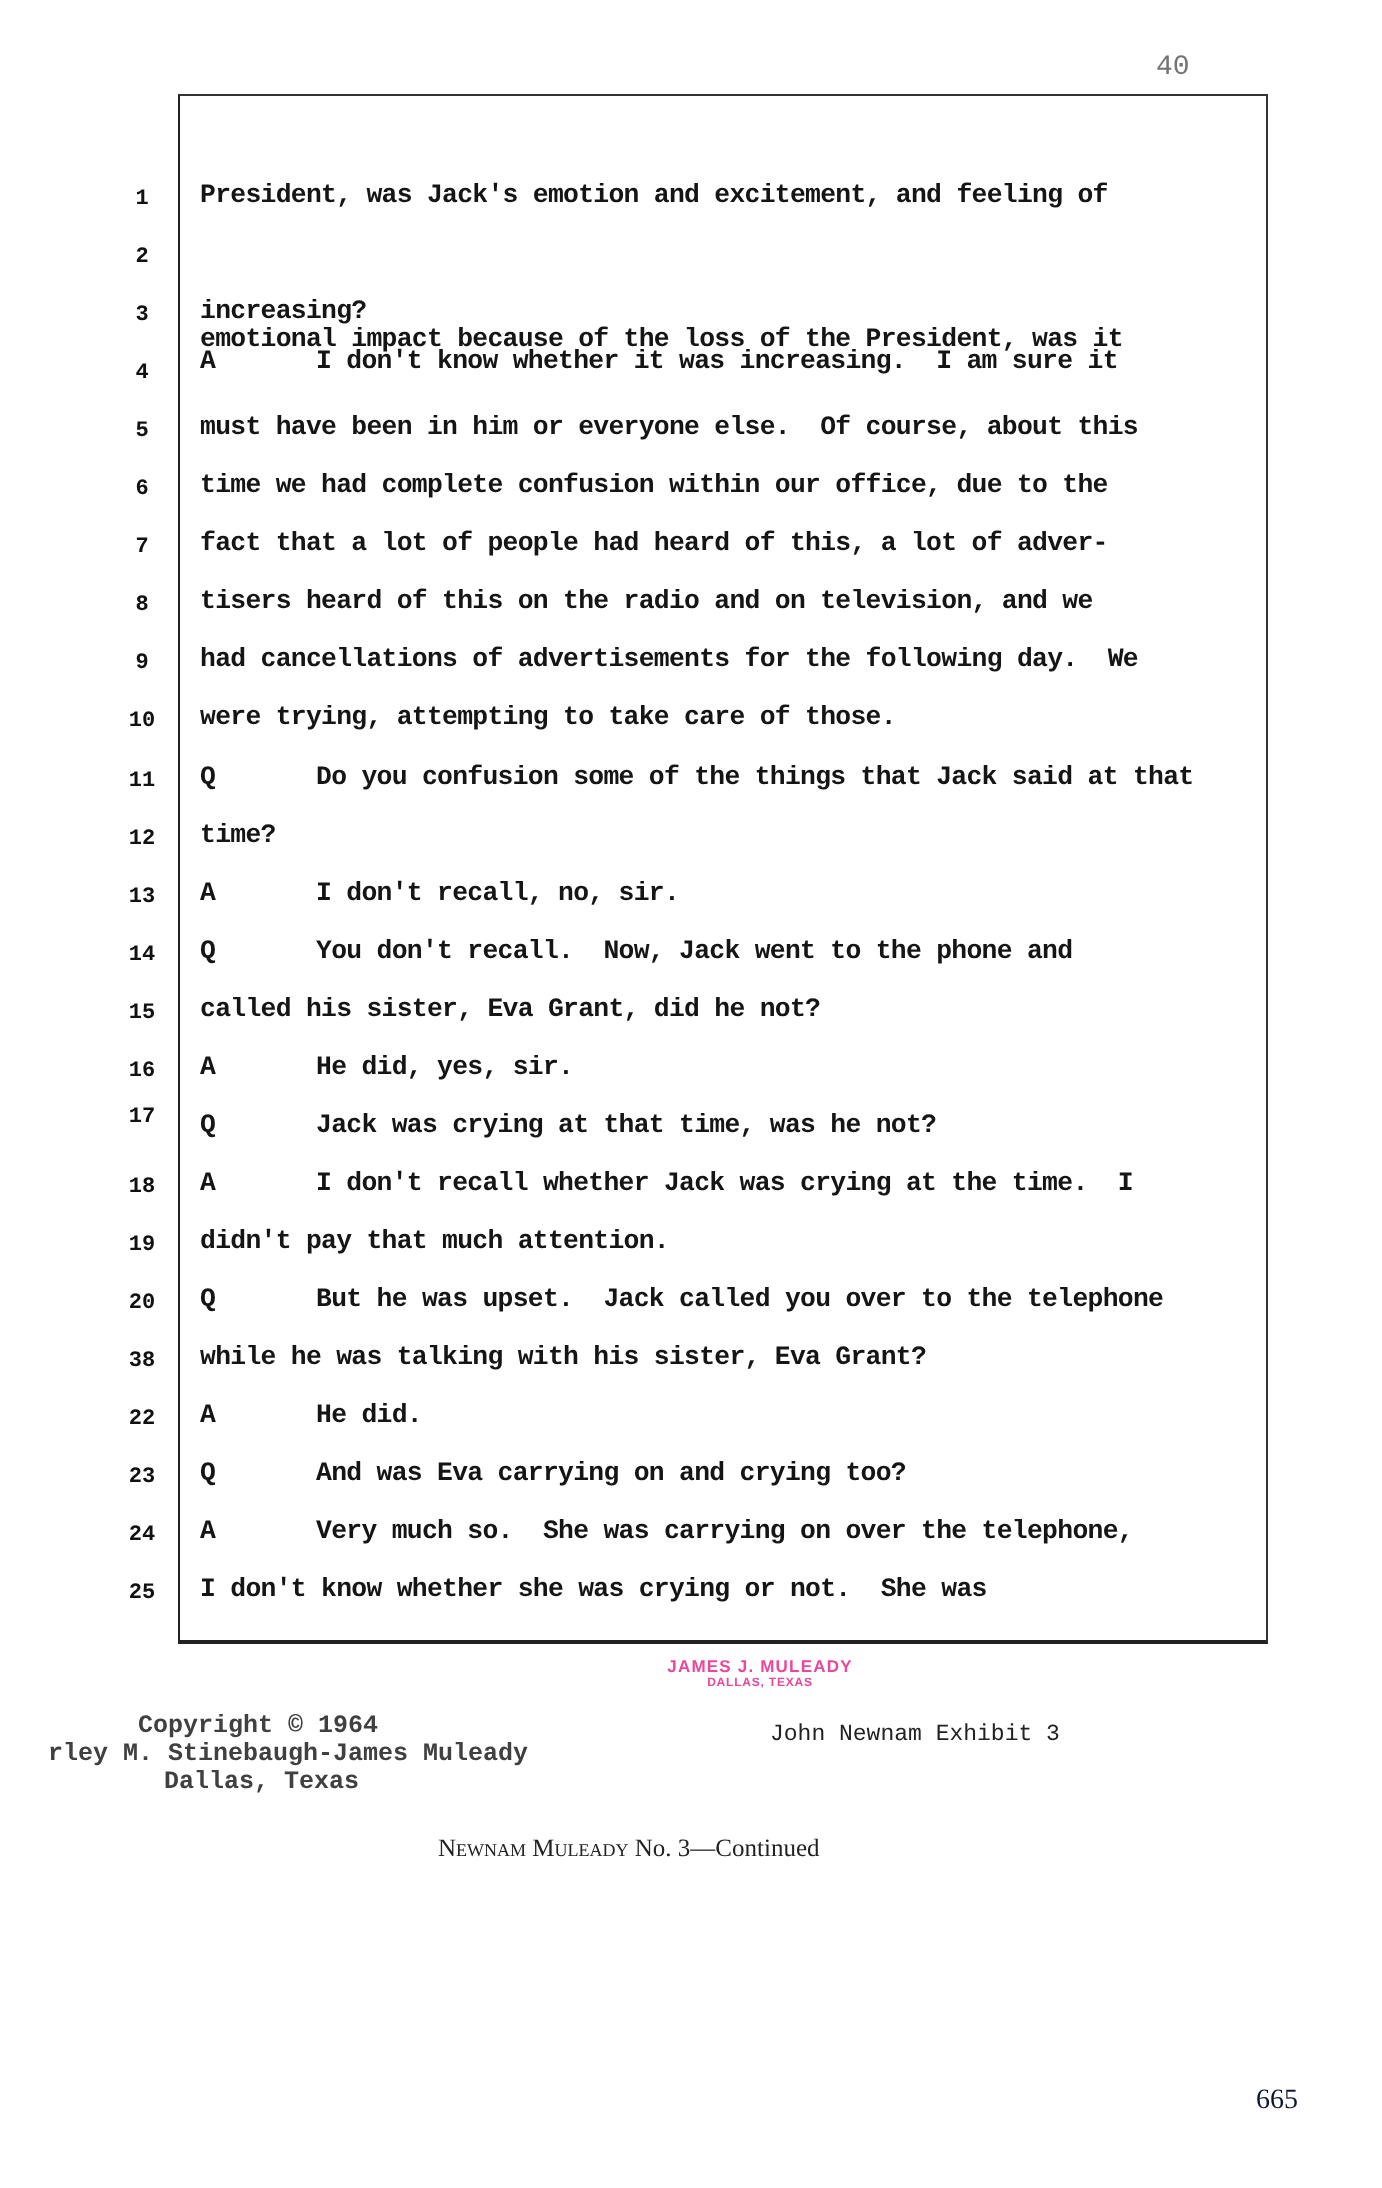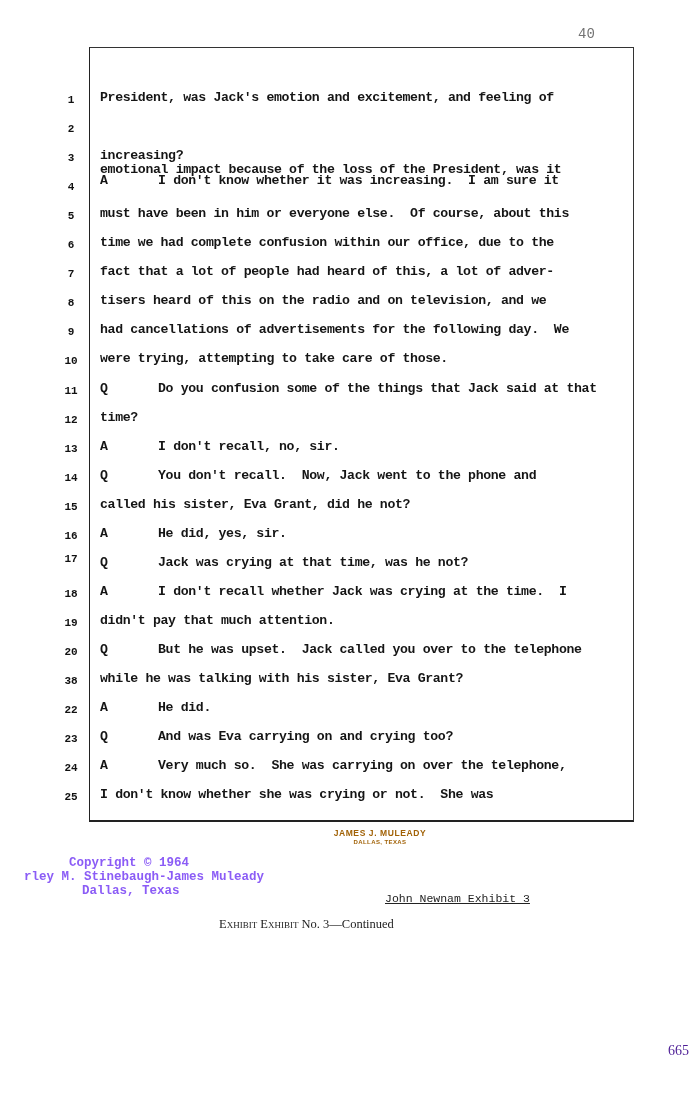--- a/index.html
+++ b/index.html
@@ -19,41 +19,41 @@
     font-family: "Liberation Mono", monospace; font-size: 11px; font-weight: bold; color: #111;
   }
   .text-line {
     position: absolute; left: 100px;
     font-family: "Liberation Mono", monospace; font-size: 13.2px; font-weight: bold;
     letter-spacing: -0.35px; white-space: pre; color: #151515;
   }
   .speaker { display: inline-block; width: 58px; }
   .reporter {
     position: absolute; left: 320px; top: 828px; width: 120px; text-align: center;
-    font-family: "Liberation Sans", sans-serif; font-weight: bold; color: #a16207;
+    font-family: "Liberation Sans", sans-serif; font-weight: bold; color: #ec4899;
   }
   .reporter .name { font-size: 8.5px; letter-spacing: 0.6px; }
   .reporter .city { font-size: 6px; letter-spacing: 0.4px; margin-top: 1px; }
   .copyright {
     position: absolute; left: 24px; top: 856px;
     font-family: "Liberation Mono", monospace; font-size: 12.5px; font-weight: bold;
-    line-height: 14px; color: #8b5cf6; white-space: pre;
+    line-height: 14px; color: #404040; white-space: pre;
   }
   .exhibit-label {
-    position: absolute; left: 385px; top: 892px;
-    font-family: "Liberation Mono", monospace; font-size: 11.5px; color: #222; text-decoration: underline;
+    position: absolute; left: 385px; top: 861px;
+    font-family: "Liberation Mono", monospace; font-size: 11.5px; color: #222;
   }
   .caption {
     position: absolute; left: 219px; top: 917px;
     font-family: "Liberation Serif", serif; font-size: 12.5px; color: #222;
   }
   .caption .sc { font-variant: small-caps; }
   .page-num-bottom {
     position: absolute; left: 628px; top: 1043px;
-    font-family: "Liberation Serif", serif; font-size: 14px; color: #4c1d95; margin-left: 40px;
+    font-family: "Liberation Serif", serif; font-size: 14px; color: #0f172a;
   }
 </style>
 </head>
 <body>
 
 <div class="page-num-top">40</div>
 
 <div class="frame"></div>
 
 <div id="transcript">
@@ -113,15 +113,15 @@
   <div class="name">JAMES J. MULEADY</div>
   <div class="city">DALLAS, TEXAS</div>
 </div>
 
 <div class="copyright"><span style="padding-left:45px">Copyright © 1964</span>
 <span>rley M. Stinebaugh-James Muleady</span>
 <span style="padding-left:58px">Dallas, Texas</span></div>
 
 <div class="exhibit-label">John Newnam Exhibit 3</div>
 
-<div class="caption"><span class="sc">Exhibit Exhibit</span><span> No. 3—Continued</span></div>
+<div class="caption"><span class="sc">Newnam Muleady</span><span> No. 3—Continued</span></div>
 
 <div class="page-num-bottom">665</div>
 
 </body></html>

